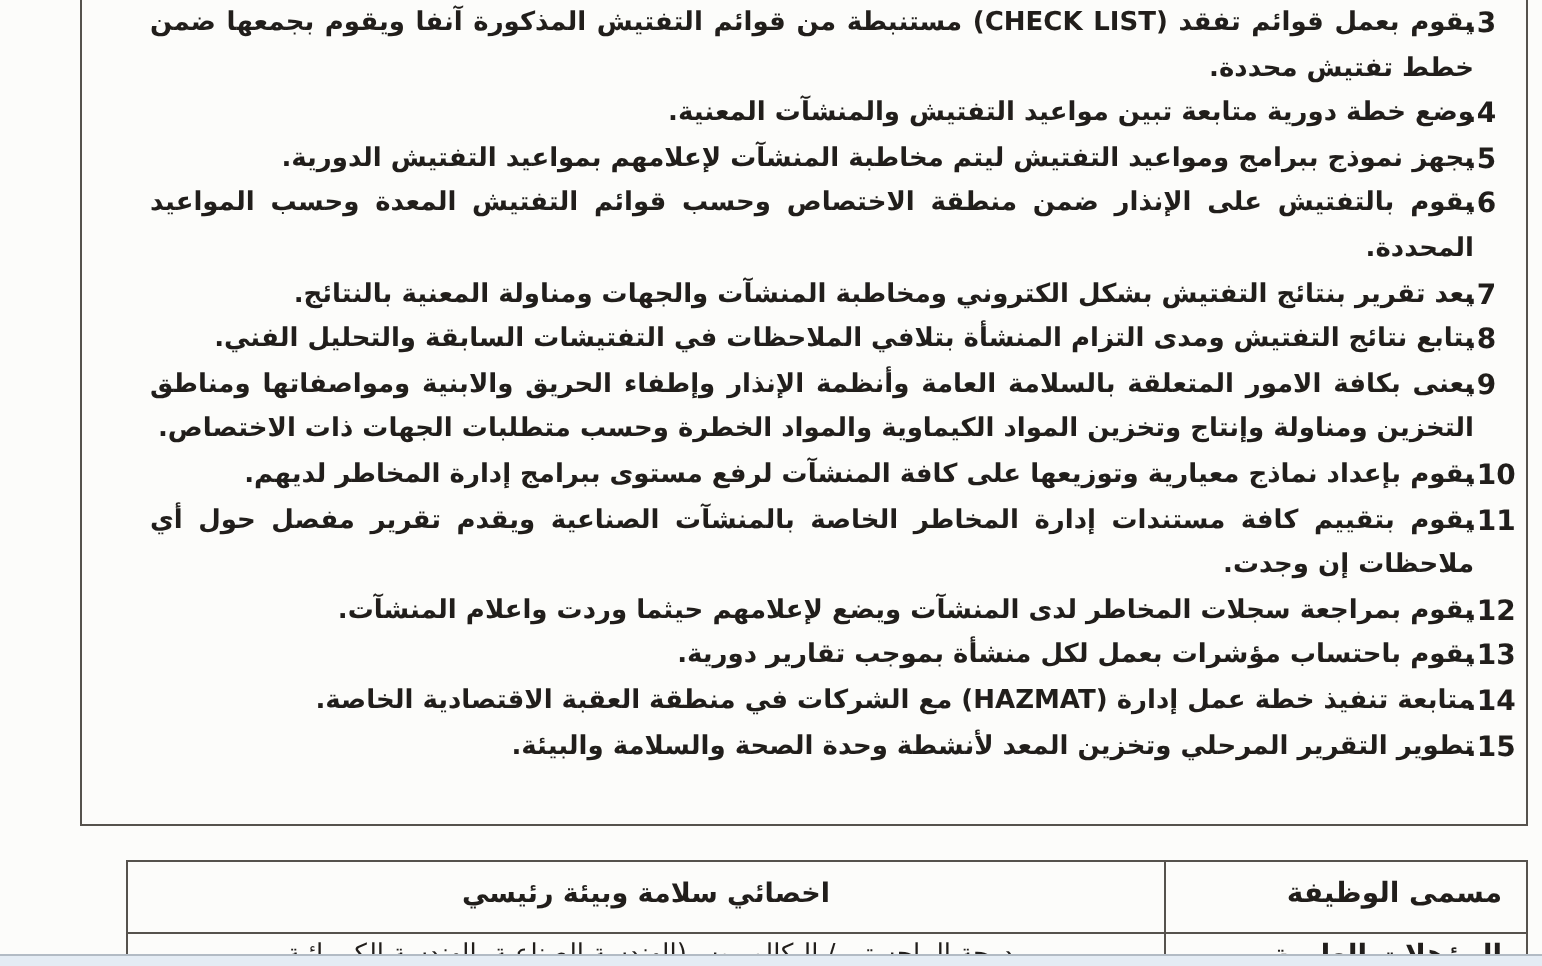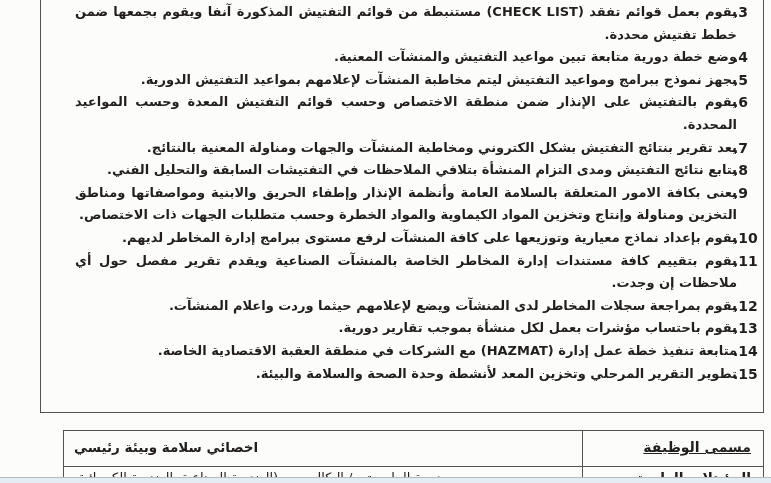--- a/index.html
+++ b/index.html
@@ -54,26 +54,26 @@
     width:701px;height:52px;
     box-sizing:border-box;
     border:1px solid #56524d;
     background:#fcfcfa;
     overflow:hidden;
   }
   .t-row{display:flex;direction:ltr;}
   .t-row.first{height:35px;border-bottom:1px solid #56524d;}
   .t-row.second{height:24px;}
   .t-cell{box-sizing:border-box;direction:rtl;}
-  .t-value{flex:1;padding:8px 10px 0 10px;font-size:13.5px;text-align:left;white-space:nowrap;overflow:hidden;}
+  .t-value{flex:1;padding:8px 10px 0 10px;font-size:13.5px;text-align:center;white-space:nowrap;overflow:hidden;}
   .t-row.first .t-value{font-weight:700;}
   .t-row.second .t-value{font-weight:400;font-size:13px;padding-top:3px;}
   .t-label{width:181px;border-left:1px solid #56524d;padding:8px 12px 0 4px;font-size:14px;font-weight:700;text-align:right;white-space:nowrap;}
   .t-row.second .t-label{padding-top:3px;}
-  .t-label.underlined span{text-decoration:underline;}
+  .t-label.underlined span{}
   
   .footer-strip{
     position:absolute;
     left:0;bottom:0;width:100%;height:5px;
     background:#e4ecf4;
     border-top:1px solid #b2bbc4;
   }
 </style>
 </head>
 <body>

